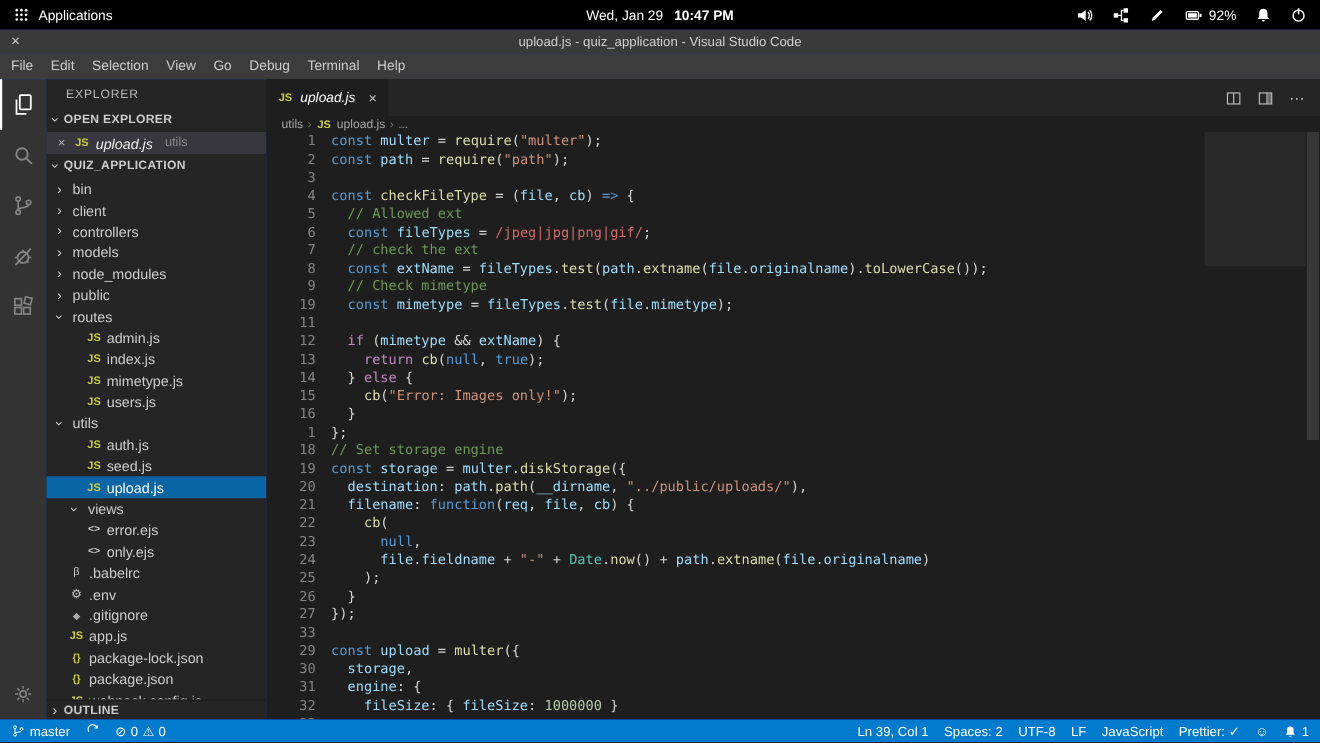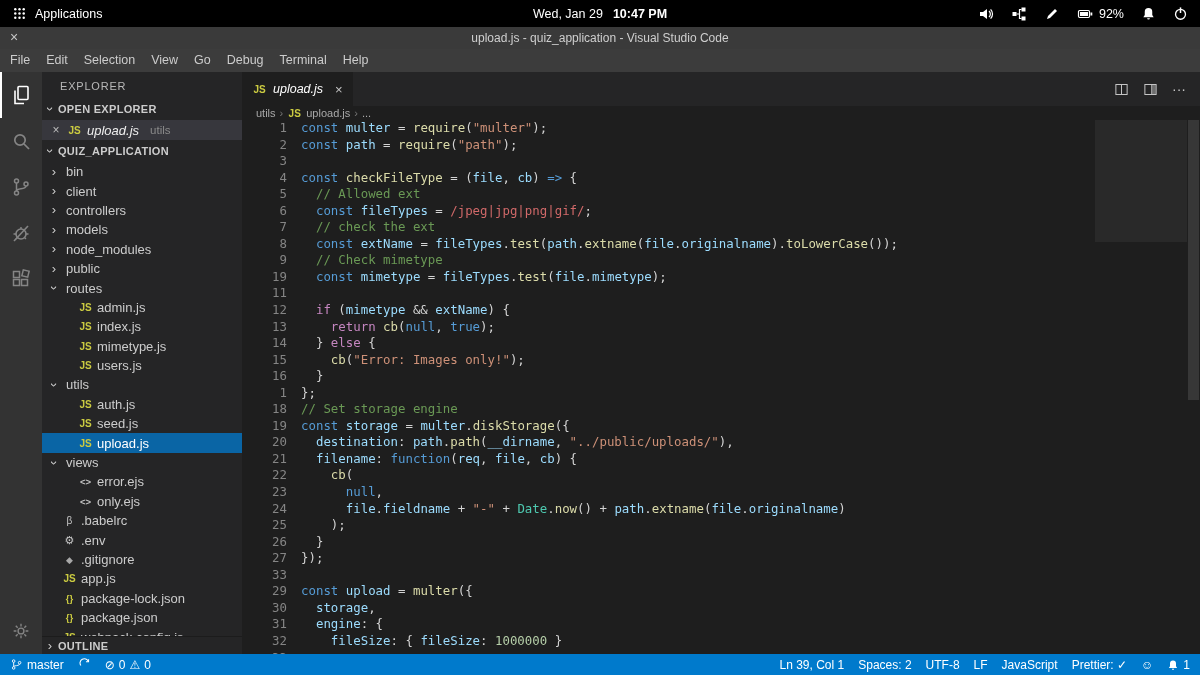--- a/index.html
+++ b/index.html
@@ -295,21 +295,21 @@
             <span class="tree-label">auth.js</span>
           </div>
           <div class="tree-row" style="padding-left: 36px;">
             <span class="fi fi-js">JS</span>
             <span class="tree-label">seed.js</span>
           </div>
           <div class="tree-row selected" style="padding-left: 36px;">
             <span class="fi fi-js">JS</span>
             <span class="tree-label">upload.js</span>
           </div>
-          <div class="tree-row" style="padding-left: 4px;">
+          <div class="tree-row" style="padding-left: 18px;">
             <span class="chev exp">›</span>
             <span class="tree-label">views</span>
           </div>
           <div class="tree-row" style="padding-left: 36px;">
             <span class="fi fi-ejs">&lt;&gt;</span>
             <span class="tree-label">error.ejs</span>
           </div>
           <div class="tree-row" style="padding-left: 36px;">
             <span class="fi fi-ejs">&lt;&gt;</span>
             <span class="tree-label">only.ejs</span>

